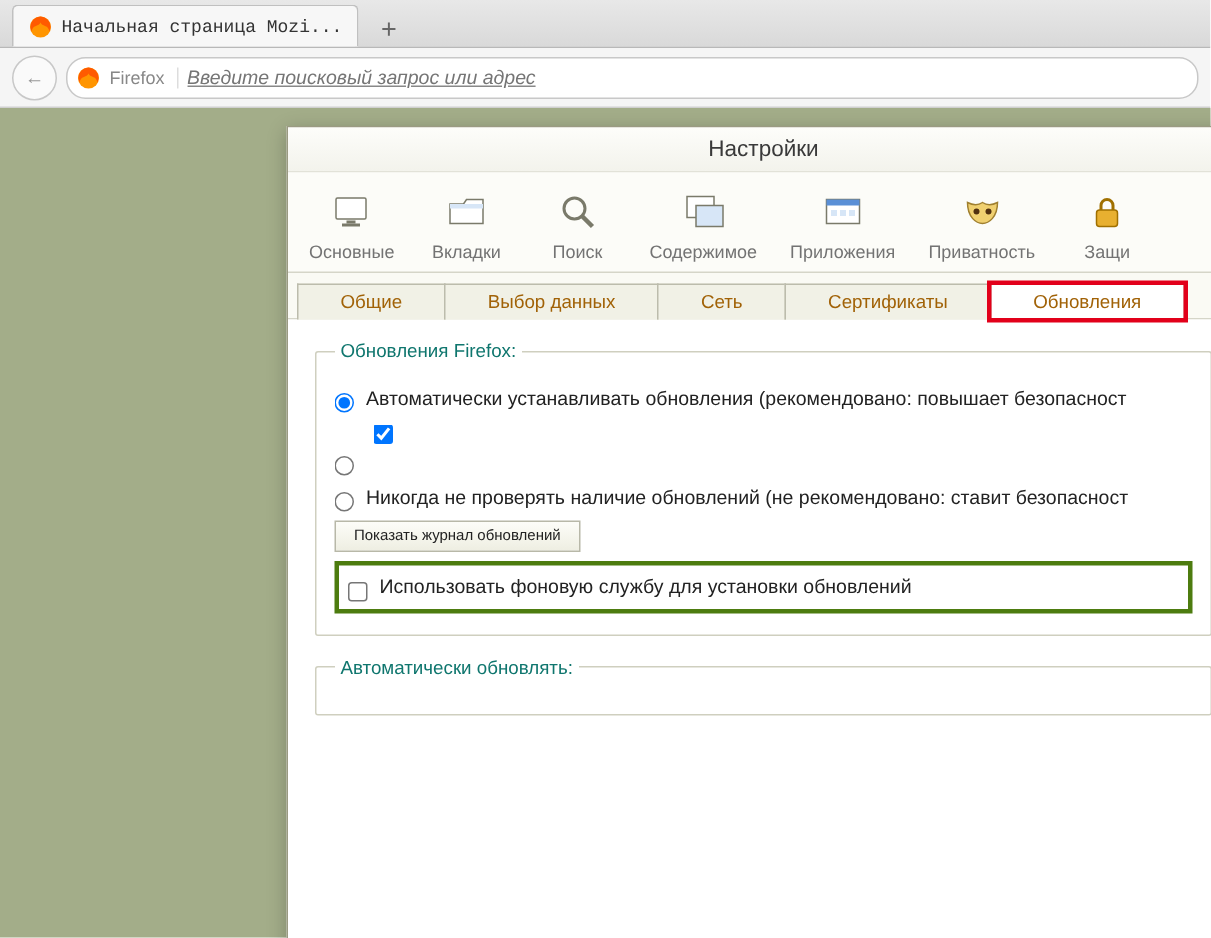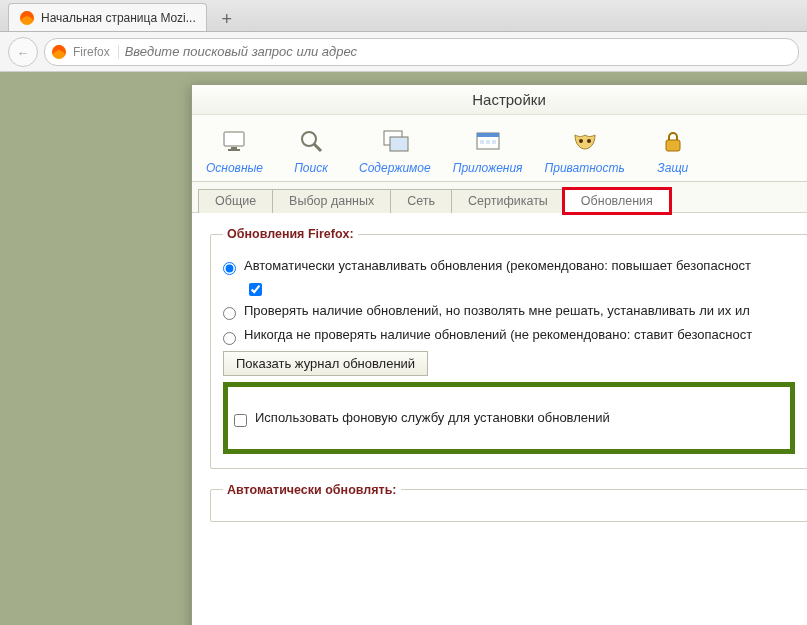--- a/index.html
+++ b/index.html
@@ -21,20 +21,21 @@
     gap: 6px;
     height: 28px;
     background: #f7f7f7;
     border: 1px solid #c0c0c0;
     border-bottom: none;
     border-radius: 4px 4px 0 0;
     padding: 0 10px;
     max-width: 240px;
     font-size: 12px;
     color: #333;
+    font-family: Liberation Mono, monospace;
   }
   .tab .favicon { width:16px; height:16px; }
   .newtab {
     width: 28px; height: 24px;
     margin-left: 6px;
     display:flex;align-items:center;justify-content:center;
     border-radius:3px;
     color:#666;
     font-size:18px;
   }
@@ -63,21 +64,21 @@
     border-radius: 13px;
     background:#fff;
     display:flex;
     align-items:center;
     padding:0 6px;
     gap:6px;
   }
   .urlbar .favicon { width:16px;height:16px; }
   .urlbar .brand { color:#888; font-size:12px; border-right:1px solid #ddd; padding-right:8px;}
   .urlbar input {
-    flex:1;border:none;outline:none;font-size:13px;color:#888;font-style:italic;
+    flex:1;border:none;outline:none;font-size:13px;color:#888;font-style:italic;text-decoration:underline;
   }
 
   
   .viewport {
     position:absolute;
     top:72px; left:0; right:0; bottom:0;
     background:#a3ad89; 
   }
   .settings-window {
     position:absolute;
@@ -101,40 +102,39 @@
     padding:6px 4px 0;
     gap:2px;
     border-bottom:1px solid #d5d5c8;
     background:#fcfcf8;
   }
   .toolbtn {
     display:flex;flex-direction:column;align-items:center;
     padding:4px 10px 6px;
     gap:4px;
     min-width:72px;
-    font-size:12px;color:#3b82f6;
+    font-size:12px;color:#737373;
     cursor:pointer;
-    font-style:italic;
   }
   .toolbtn .ticon { width:32px;height:32px;display:flex;align-items:center;justify-content:center; }
 
   .subtabs {
     display:flex;
     padding:6px 6px 0;
     background:#fafaf4;
     border-bottom:1px solid #d5d5c8;
   }
   .subtab {
-    padding:4px 16px;
+    padding:4px 28px;
     font-size:12.5px;
     border:1px solid #bcbcac;
     border-bottom:none;
     margin-right:-1px;
     background:#f1f1e6;
-    color:#737373;
+    color:#a16207;
     cursor:pointer;
     position:relative;
     top:1px;
   }
   .subtab.active { background:#fff; border-bottom:1px solid #fff; z-index:2; }
   .subtab.hl { outline:3px solid #e2001a; outline-offset:-1px; z-index:3; }
 
   .panel {
     padding:14px 18px;
     background:#fff;
@@ -142,37 +142,37 @@
     color:#222;
   }
 
   fieldset.grp {
     border:1px solid #cfcfbf;
     border-radius:2px;
     padding:10px 12px 14px;
     margin-bottom:14px;
   }
   fieldset.grp legend {
-    padding:0 4px;font-size:12.5px;color:#7f1d1d;font-weight:bold;
+    padding:0 4px;font-size:12.5px;color:#0f766e;
   }
   .row { display:flex;align-items:flex-end;gap:8px;margin:6px 0; }
   .row.indent { padding-left:26px; }
   .row input[type=radio], .row input[type=checkbox] { margin-top:2px; }
   .row label { line-height:1.4; }
 
   .btn {
     display:inline-block;
     border:1px solid #b8b8a8;
     background:linear-gradient(#fdfdf8,#eeeee2);
     padding:4px 12px;
-    font-size:13px;
+    font-size:10px;
     cursor:pointer;
   }
 
-  .hlbox { border:5px solid #4d7c0f; padding:20px 6px; }
+  .hlbox { border:3px solid #4d7c0f; padding:3px 6px; }
   .hlbox .row { margin:2px 0; }
 
   
   .ff-globe { fill:#ff9500; }
 </style>
 </head>
 <body>
 
 <div class="tabstrip">
   <div class="tab">
@@ -216,20 +216,29 @@
               <rect x="4" y="5" width="20" height="14" rx="1" fill="#fff" stroke="#7a7a6a"></rect>
               <rect x="11" y="20" width="6" height="2" fill="#7a7a6a"></rect>
               <rect x="8" y="22" width="12" height="2" fill="#7a7a6a"></rect>
             </svg>
           </span>
         <span>Основные</span>
       </div>
       <div class="toolbtn">
         <span class="ticon">
             <svg width="28" height="28" viewBox="0 0 28 28">
+              <path d="M3 9h9l2-3h11v16H3z" fill="#fff" stroke="#7a7a6a"></path>
+              <rect x="3" y="9" width="22" height="3" fill="#d7e6f7"></rect>
+            </svg>
+          </span>
+        <span>Вкладки</span>
+      </div>
+      <div class="toolbtn">
+        <span class="ticon">
+            <svg width="28" height="28" viewBox="0 0 28 28">
               <circle cx="12" cy="12" r="7" fill="none" stroke="#7a7a6a" stroke-width="2"></circle>
               <line x1="17" y1="17" x2="24" y2="24" stroke="#7a7a6a" stroke-width="3"></line>
             </svg>
           </span>
         <span>Поиск</span>
       </div>
       <div class="toolbtn">
         <span class="ticon">
             <svg width="28" height="28" viewBox="0 0 28 28">
               <rect x="3" y="4" width="18" height="14" fill="#fff" stroke="#7a7a6a"></rect>
@@ -286,21 +295,20 @@
 
         <div class="row">
           <input type="radio" name="upd" checked="" style="">
           <label>Автоматически устанавливать обновления (рекомендовано: повышает безопасност</label>
         </div>
         <div class="row indent">
           <input type="checkbox" checked="" style="">
         </div>
         <div class="row">
           <input type="radio" name="upd" style="">
-          <label>Проверять наличие обновлений, но позволять мне решать, устанавливать ли их ил</label>
         </div>
         <div class="row">
           <input type="radio" name="upd" style="">
           <label>Никогда не проверять наличие обновлений (не рекомендовано: ставит безопасност</label>
         </div>
 
         <div class="row">
           <span class="btn">Показать журнал обновлений</span>
         </div>
 

